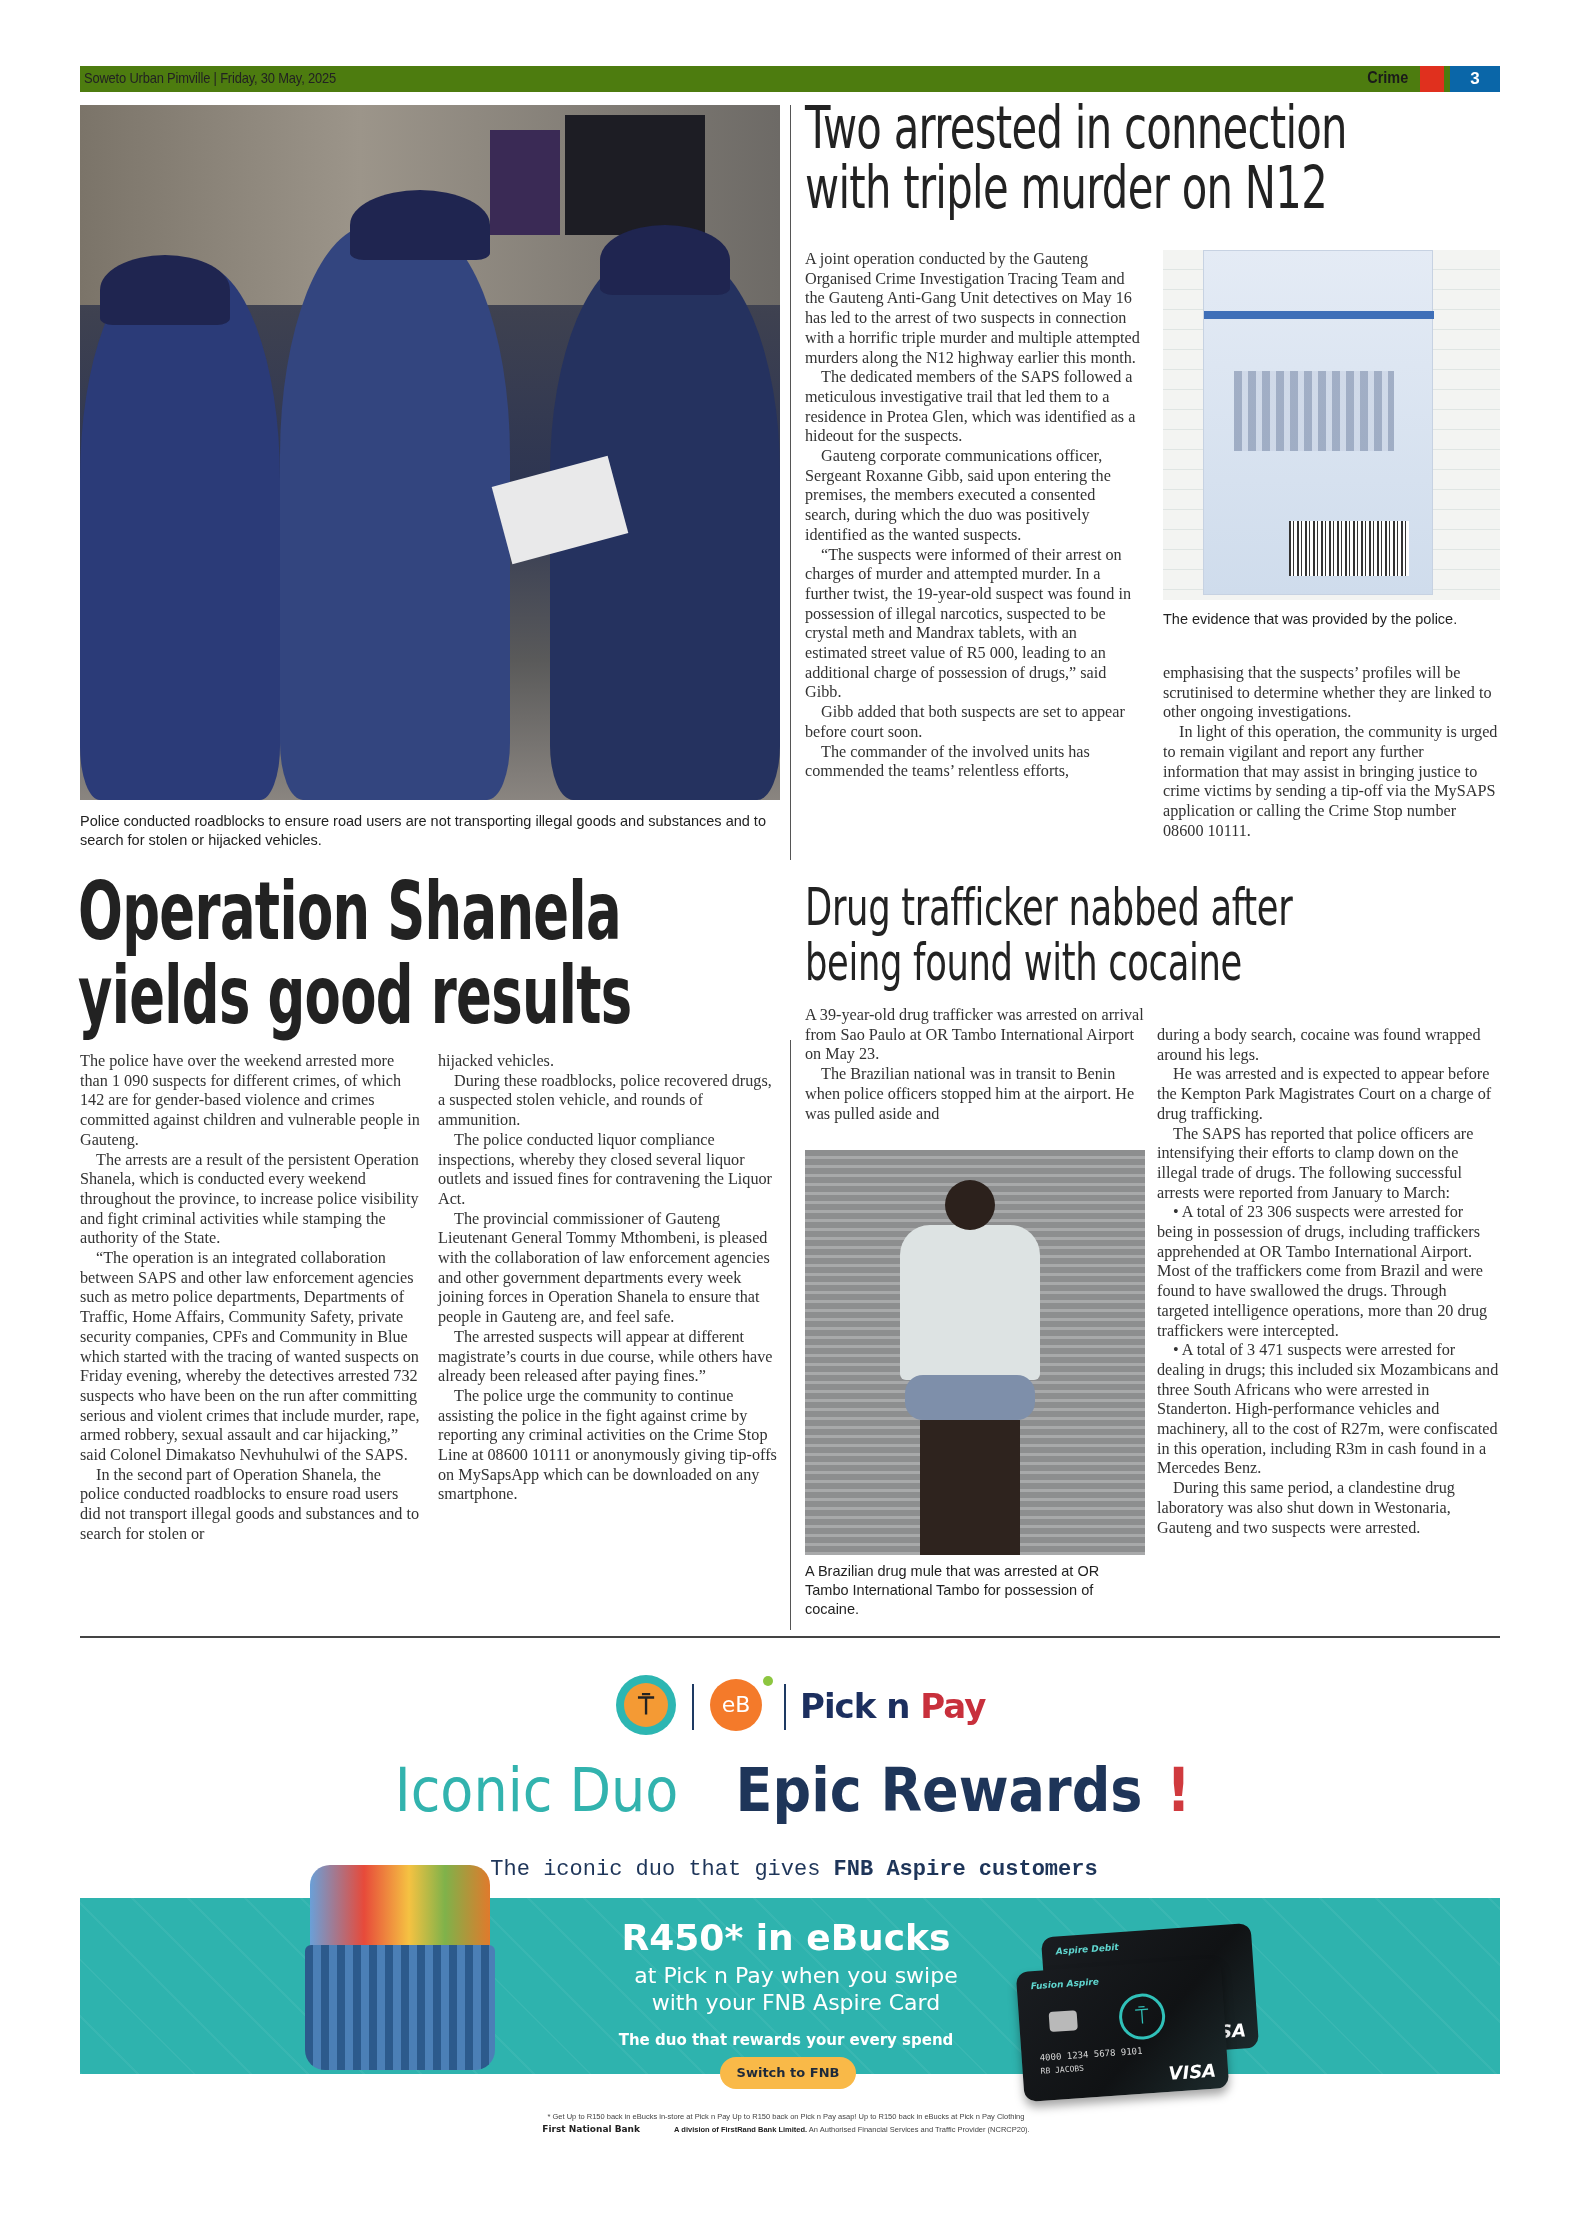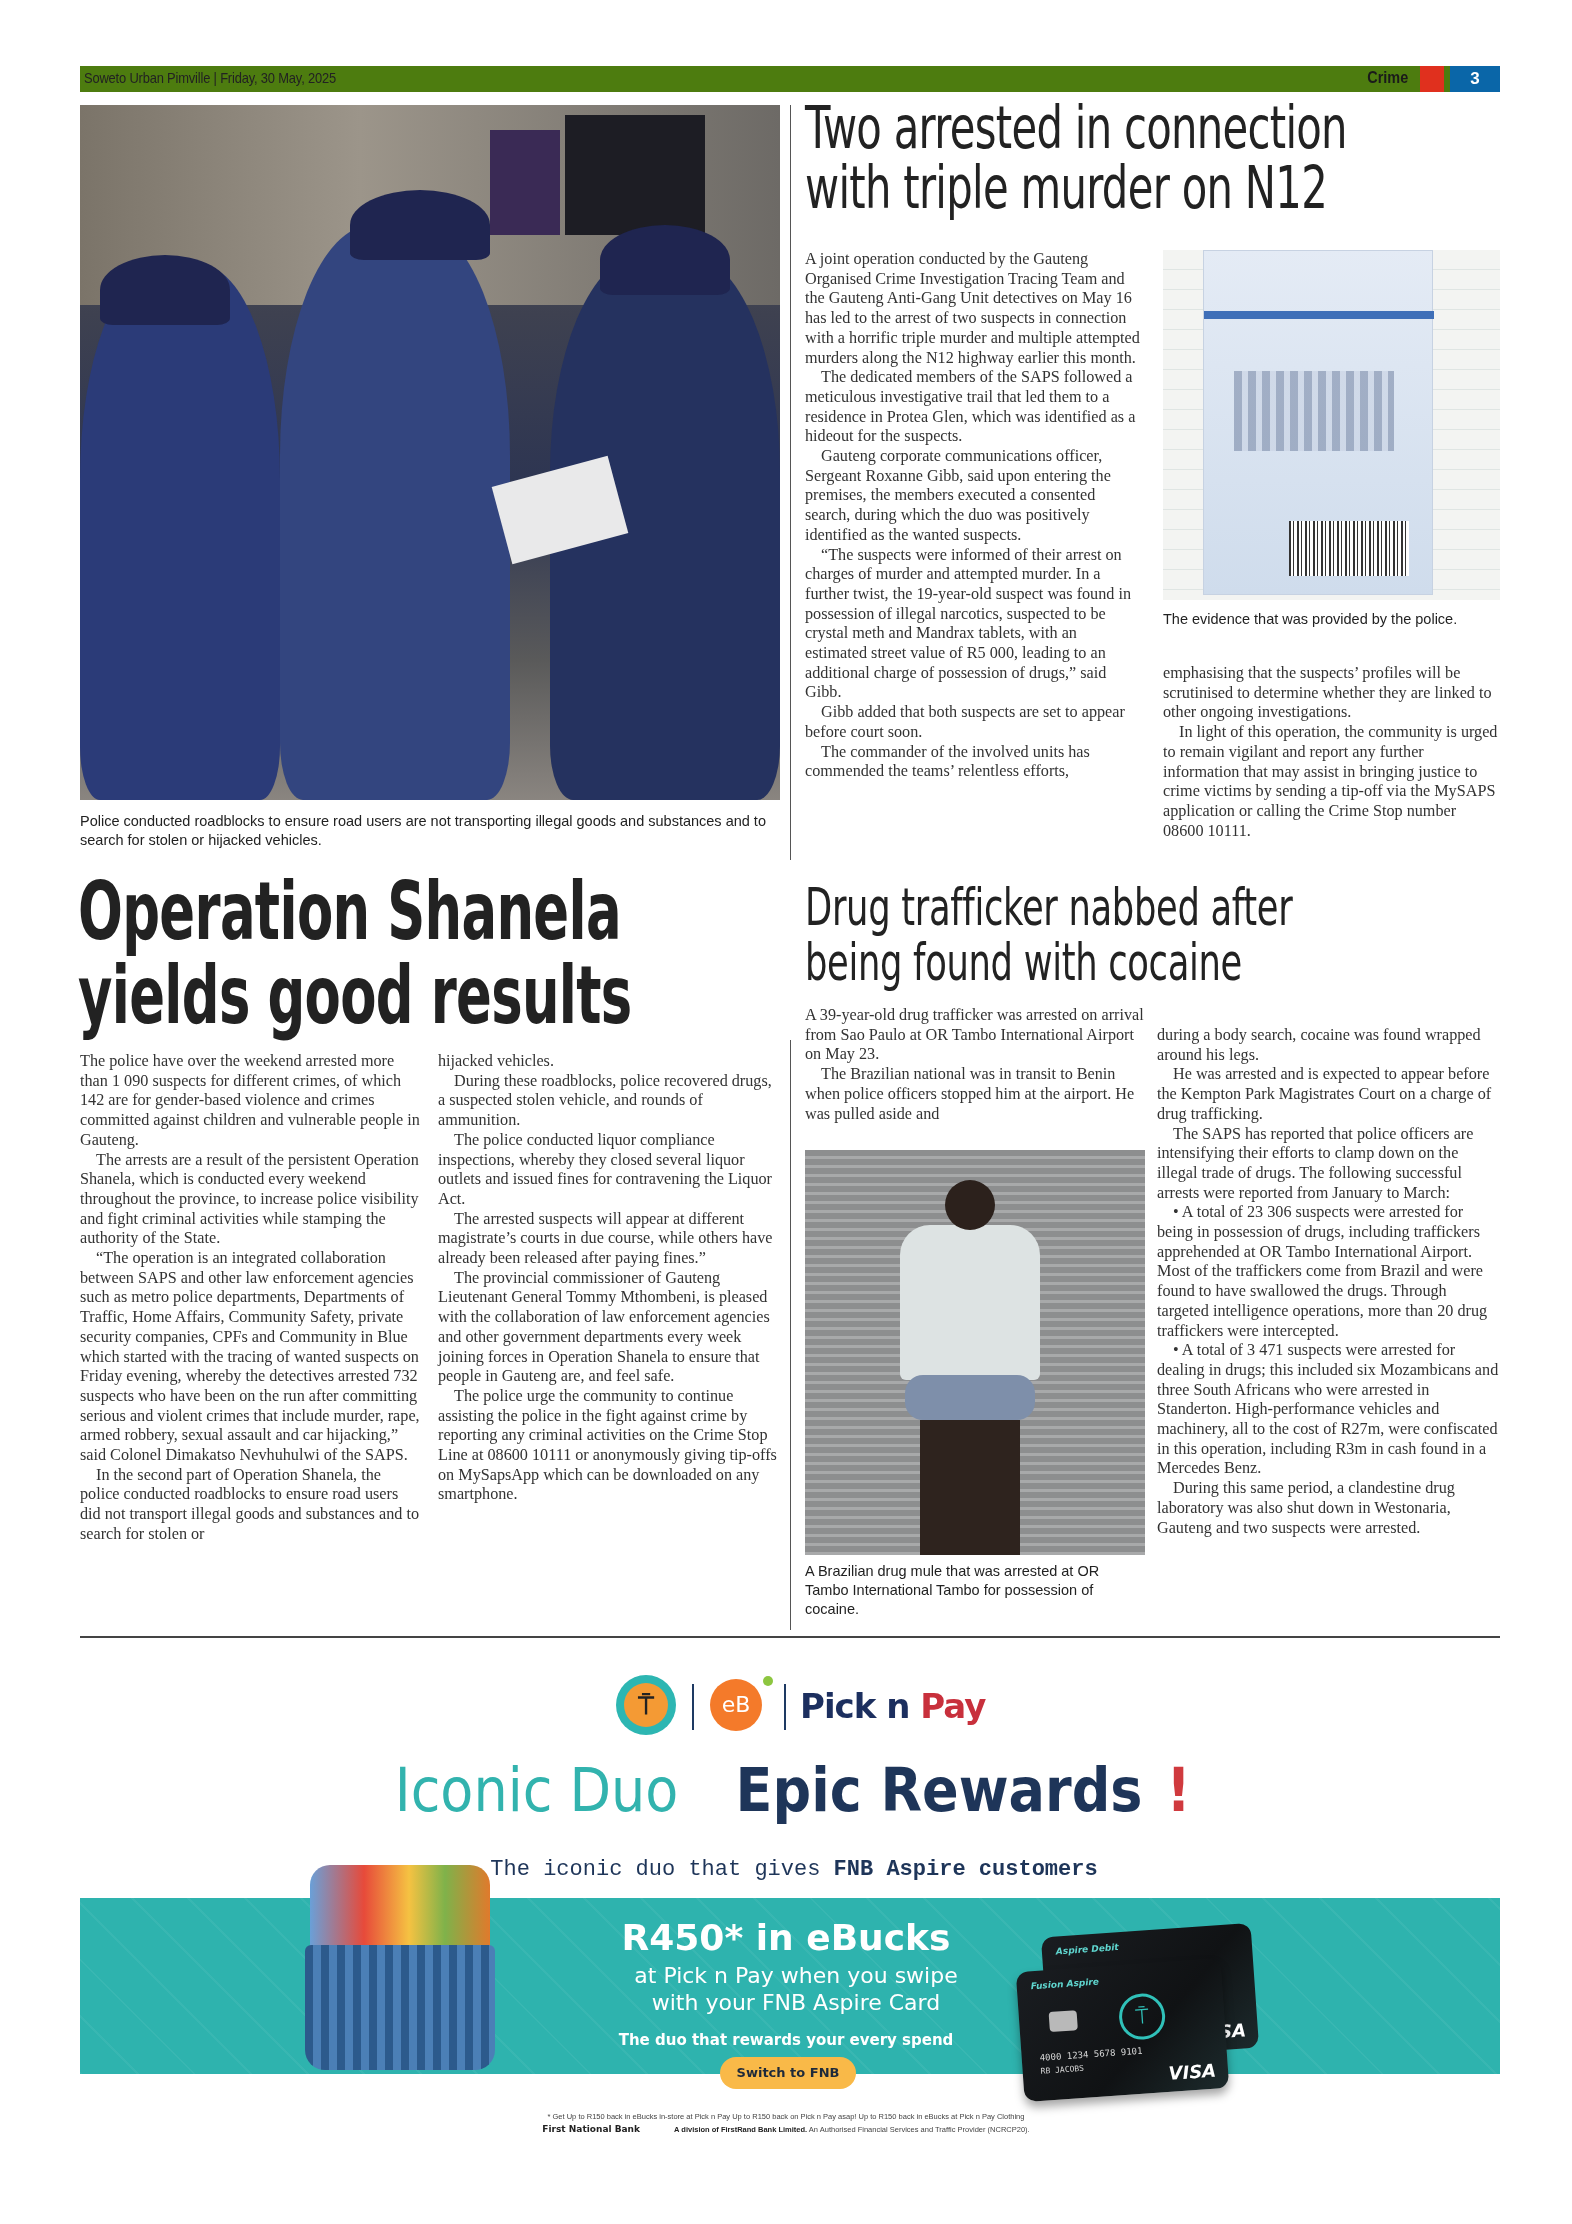--- a/index.html
+++ b/index.html
@@ -169,22 +169,22 @@
 <div class="col" id="sh-col1" style="left:80px; top:1052px; width:340px;">
     <p class="first">The police have over the weekend arrested more than 1 090 suspects for different crimes, of which 142 are for gender-based violence and crimes committed against children and vulnerable people in Gauteng.</p>
     <p>The arrests are a result of the persistent Operation Shanela, which is conducted every weekend throughout the province, to increase police visibility and fight criminal activities while stamping the authority of the State.</p>
     <p>“The operation is an integrated collaboration between SAPS and other law enforcement agencies such as metro police departments, Departments of Traffic, Home Affairs, Community Safety, private security companies, CPFs and Community in Blue which started with the tracing of wanted suspects on Friday evening, whereby the detectives arrested 732 suspects who have been on the run after committing serious and violent crimes that include murder, rape, armed robbery, sexual assault and car hijacking,” said Colonel Dimakatso Nevhuhulwi of the SAPS.</p>
     <p>In the second part of Operation Shanela, the police conducted roadblocks to ensure road users did not transport illegal goods and substances and to search for stolen or</p>
   </div>
 <div class="col" id="sh-col2" style="left:438px; top:1052px; width:340px;">
     <p class="first">hijacked vehicles.</p>
     <p>During these roadblocks, police recovered drugs, a suspected stolen vehicle, and rounds of ammunition.</p>
     <p>The police conducted liquor compliance inspections, whereby they closed several liquor outlets and issued fines for contravening the Liquor Act.</p>
+    <p>The provincial commissioner of Gauteng Lieutenant General Tommy Mthombeni, is pleased with the collaboration of law enforcement agencies and other government departments every week joining forces in Operation Shanela to ensure that people in Gauteng are, and feel safe.</p>
     <p>The arrested suspects will appear at different magistrate’s courts in due course, while others have already been released after paying fines.”</p>
-    <p>The provincial commissioner of Gauteng Lieutenant General Tommy Mthombeni, is pleased with the collaboration of law enforcement agencies and other government departments every week joining forces in Operation Shanela to ensure that people in Gauteng are, and feel safe.</p>
     <p>The police urge the community to continue assisting the police in the fight against crime by reporting any criminal activities on the Crime Stop Line at 08600 10111 or anonymously giving tip-offs on MySapsApp which can be downloaded on any smartphone.</p>
   </div>
 
 <h1 class="headline hl-drug">
   <span>Drug trafficker nabbed after</span><br>
   <span>being found with cocaine</span>
 </h1>
 <div class="col" id="dr-col1" style="left:805px; top:1006px; width:340px;">
     <p class="first">A 39-year-old drug trafficker was arrested on arrival from Sao Paulo at OR Tambo International Airport on May 23.</p>
     <p>The Brazilian national was in transit to Benin when police officers stopped him at the airport. He was pulled aside and</p>

